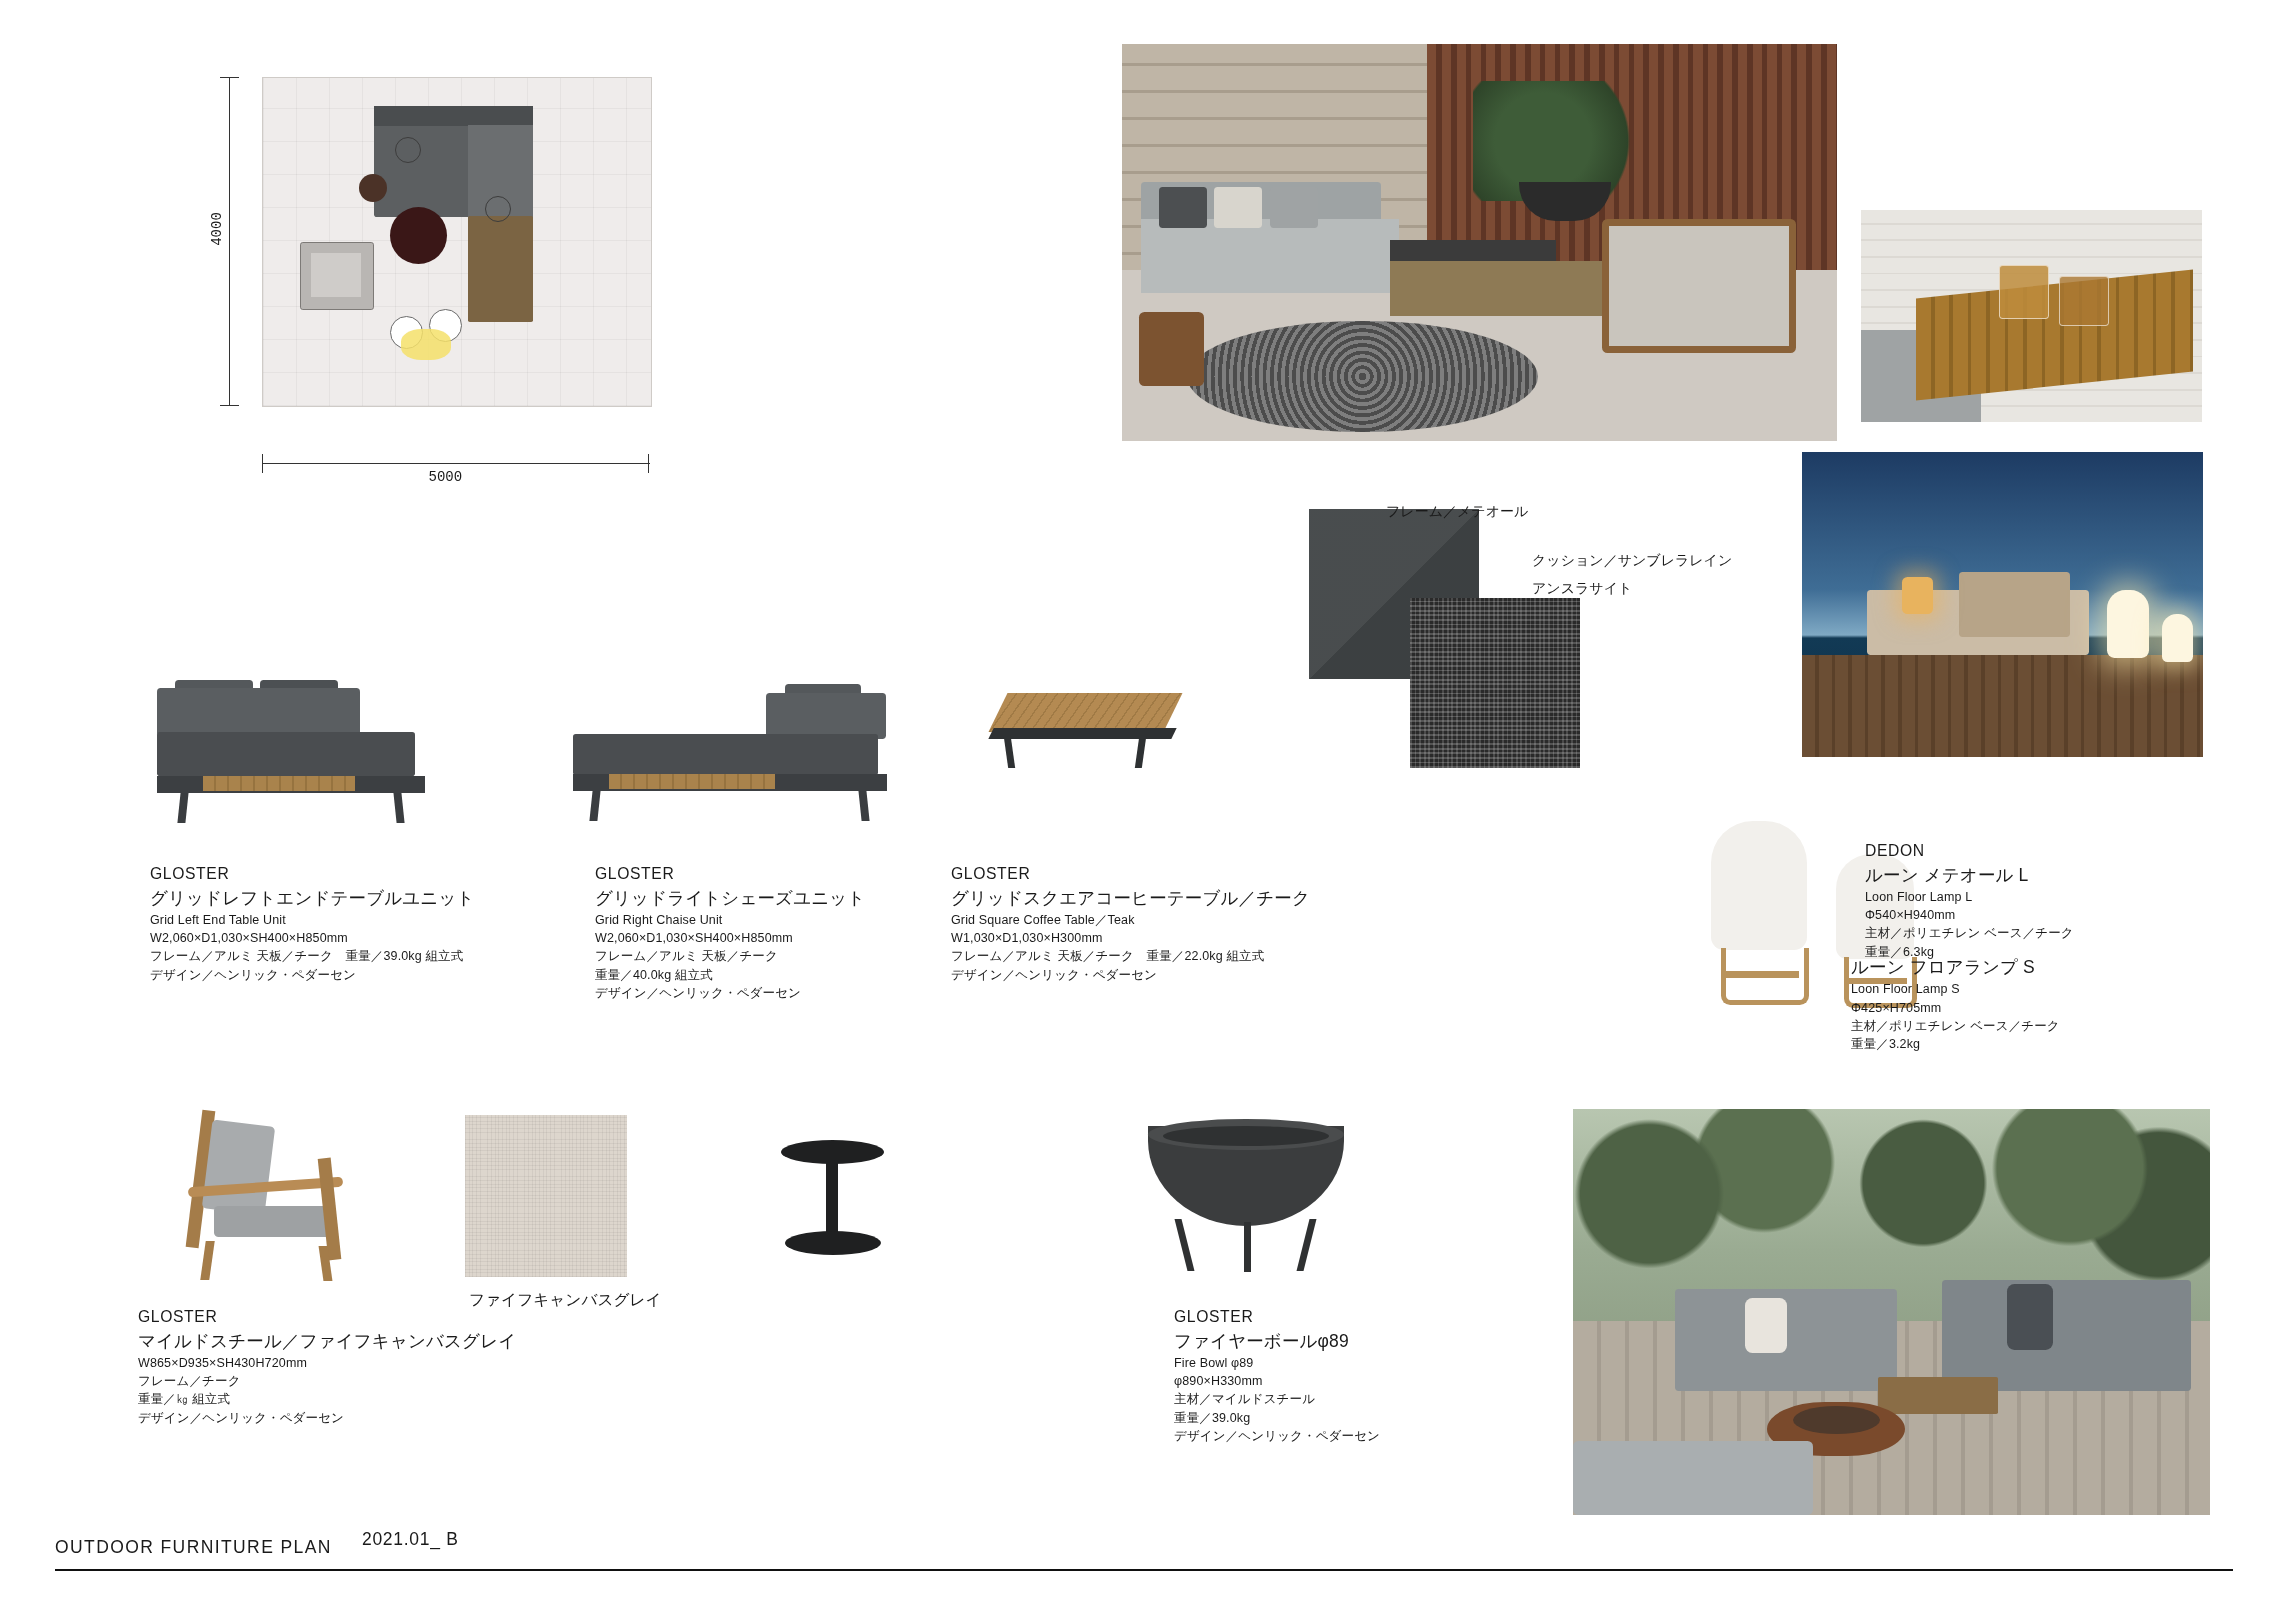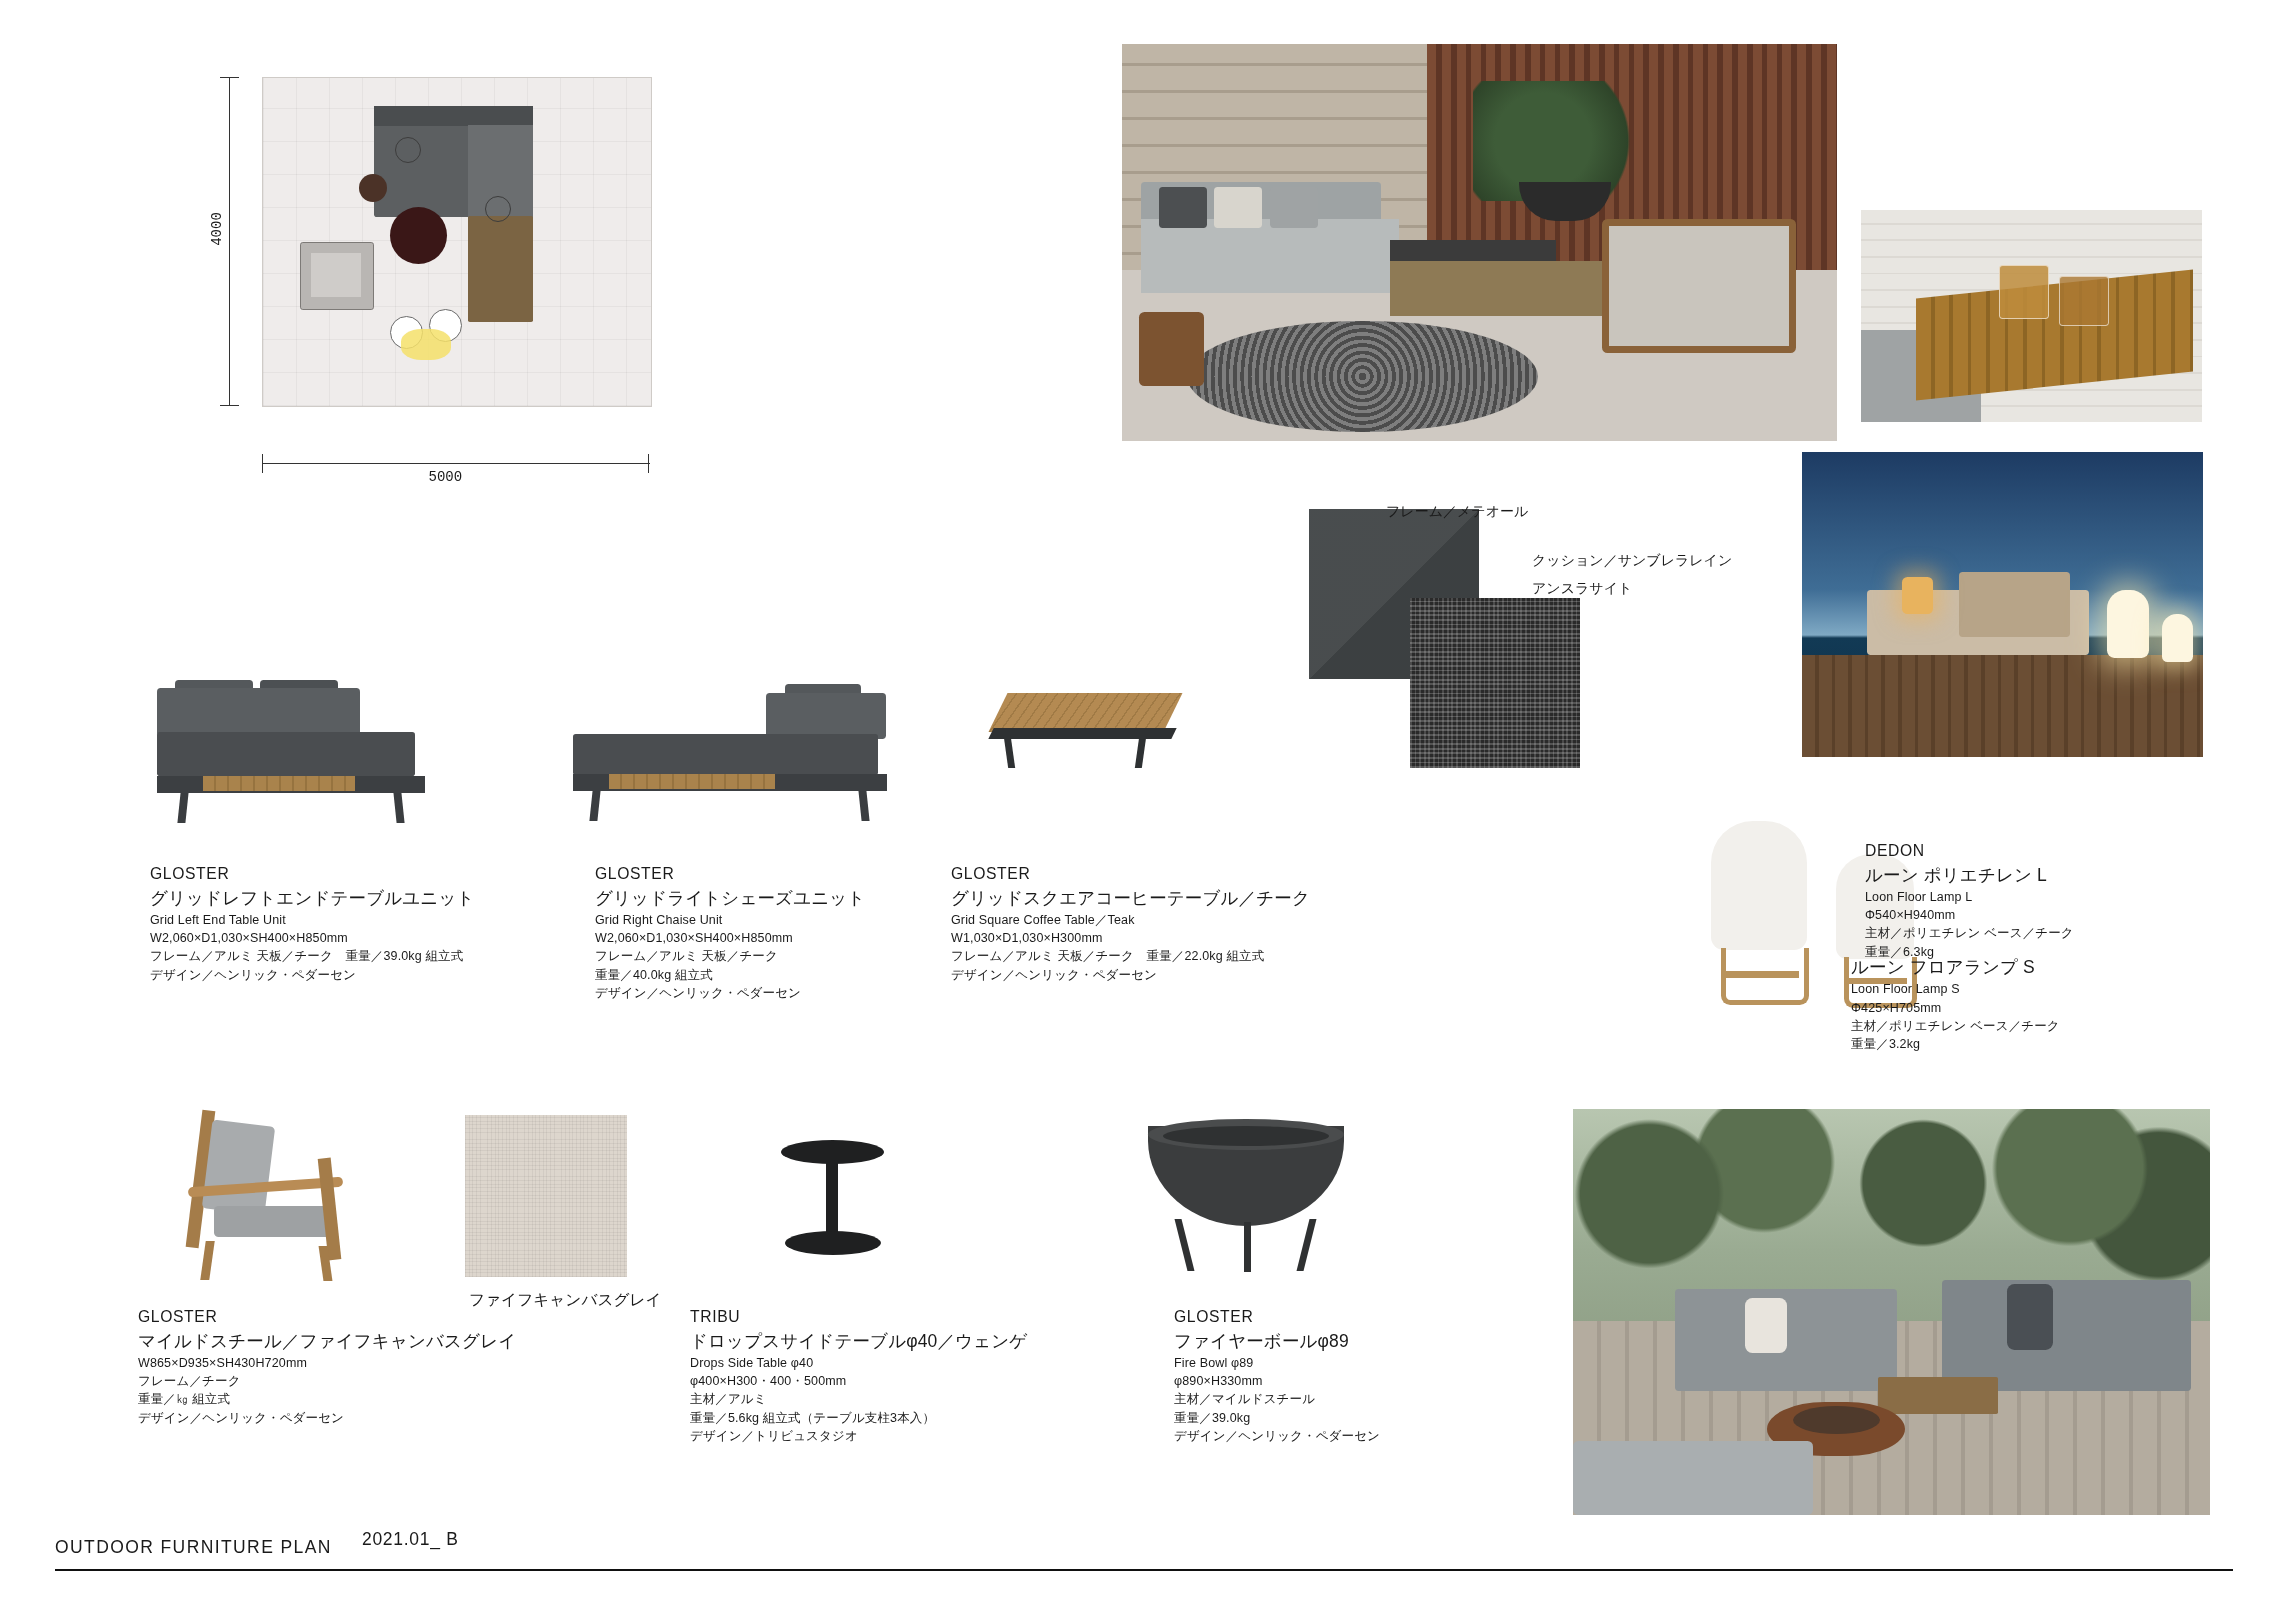--- a/index.html
+++ b/index.html
@@ -391,21 +391,21 @@
     <div class="brand">GLOSTER</div>
     <div class="jp-title">グリッドスクエアコーヒーテーブル／チーク</div>
     <div class="small">Grid Square Coffee Table／Teak</div>
     <div class="small">W1,030×D1,030×H300mm</div>
     <div class="small">フレーム／アルミ  天板／チーク　重量／22.0kg  組立式</div>
     <div class="small">デザイン／ヘンリック・ペダーセン</div>
   </div>
 
   <div class="cap abs" style="left:1865px; top:840px; width:277px;">
     <div class="brand">DEDON</div>
-    <div class="jp-title">ルーン  ポリエチレン  L</div>
+    <div class="jp-title">ルーン  メテオール  L</div>
     <div class="small">Loon Floor Lamp L</div>
     <div class="small">Φ540×H940mm</div>
     <div class="small">主材／ポリエチレン  ベース／チーク</div>
     <div class="small">重量／6.3kg</div>
   </div>
 
   <div class="cap abs" style="left:1851px; top:955px; width:277px;">
     <div class="jp-title">ルーン  フロアランプ  S</div>
     <div class="small">Loon Floor Lamp S</div>
     <div class="small">Φ425×H705mm</div>
@@ -415,29 +415,20 @@
 
   <div class="cap abs" style="left:138px; top:1306px; width:397px;">
     <div class="brand">GLOSTER</div>
     <div class="jp-title">マイルドスチール／ファイフキャンバスグレイ</div>
     <div class="small">W865×D935×SH430H720mm</div>
     <div class="small">フレーム／チーク</div>
     <div class="small">重量／㎏  組立式</div>
     <div class="small">デザイン／ヘンリック・ペダーセン</div>
   </div>
 
-  <div class="cap abs" style="left:690px; top:1306px; width:397px;">
-    <div class="brand">TRIBU</div>
-    <div class="jp-title">ドロップスサイドテーブルφ40／ウェンゲ</div>
-    <div class="small">Drops Side Table  φ40</div>
-    <div class="small">φ400×H300・400・500mm</div>
-    <div class="small">主材／アルミ</div>
-    <div class="small">重量／5.6kg  組立式（テーブル支柱3本入）</div>
-    <div class="small">デザイン／トリビュスタジオ</div>
-  </div>
 
   <div class="cap abs" style="left:1174px; top:1306px; width:397px;">
     <div class="brand">GLOSTER</div>
     <div class="jp-title">ファイヤーボールφ89</div>
     <div class="small">Fire Bowl  φ89</div>
     <div class="small">φ890×H330mm</div>
     <div class="small">主材／マイルドスチール</div>
     <div class="small">重量／39.0kg</div>
     <div class="small">デザイン／ヘンリック・ペダーセン</div>
   </div>

